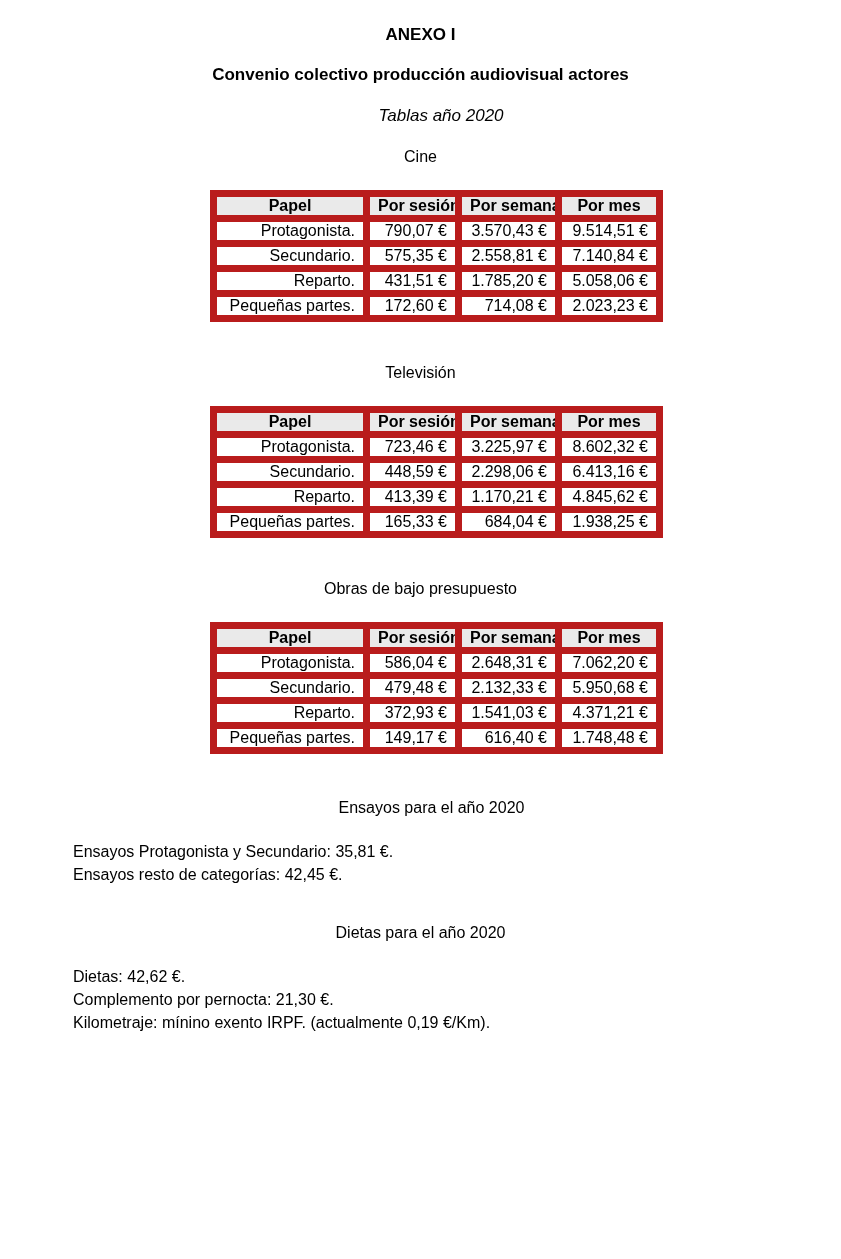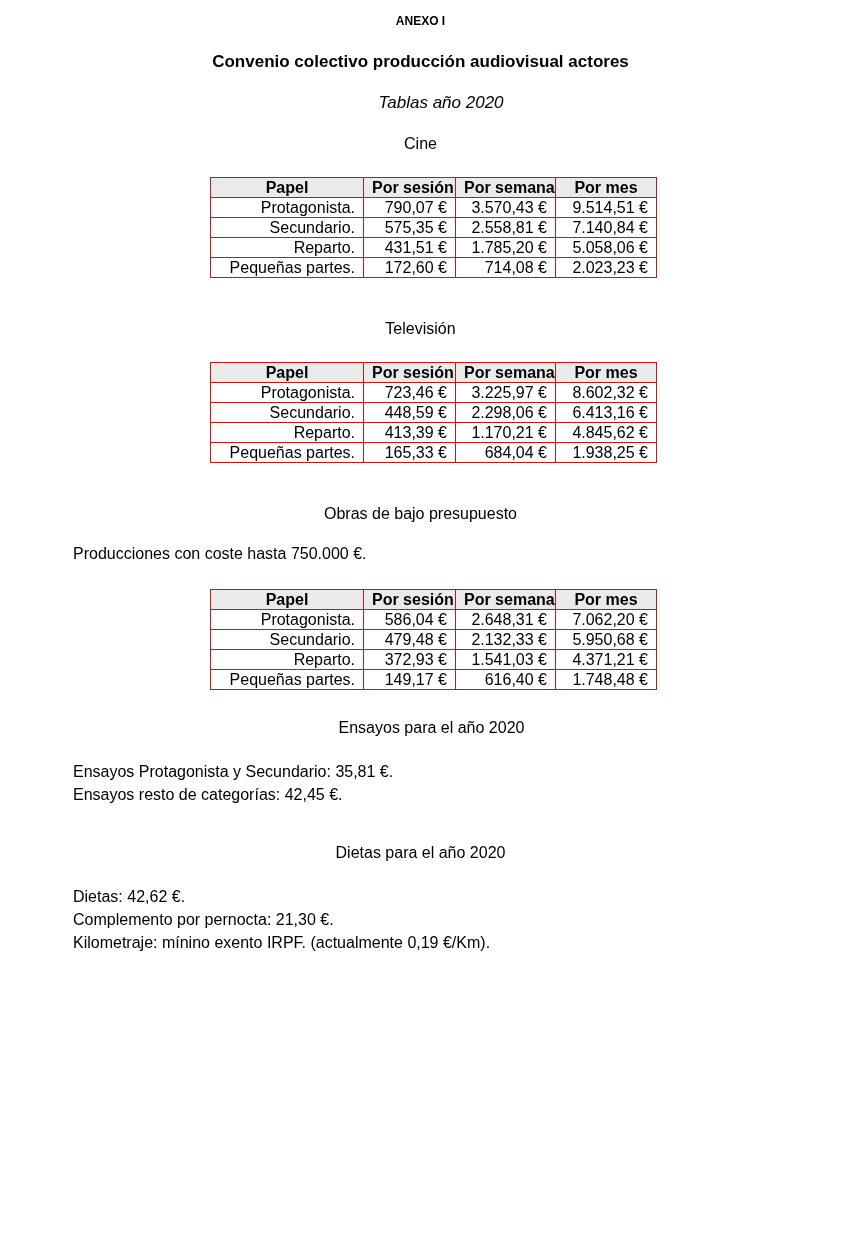--- a/index.html
+++ b/index.html
@@ -13,40 +13,40 @@
     font-size: 16px;
     overflow: hidden;
   }
   .doc { width: 841px; padding-top: 12px; }
 
   .center  { text-align: center; }
   .bold    { font-weight: bold; }
   .italic  { font-style: italic; padding-left: 41px; }
   .heading { line-height: 19px; }
 
-  .doc-title     { margin-top: 0;  font-size: 12px; }
+  .doc-title     { margin-top: 13px;  font-size: 17px; }
   .doc-subtitle  { margin-top: 21px; font-size: 17px; }
   .doc-year      { margin-top: 22px; font-size: 17px; }
   .sec-heading-1 { margin-top: 22px; }
   .sec-heading-2 { margin-top: 41px; }
 
   table.rates {
     margin-left: 210px;
     margin-top: 24px;
     width: 446px;
     border-collapse: collapse;
     table-layout: fixed;
     font-size: 16px;
   }
   table.rates col.c-papel  { width: 153px; }
   table.rates col.c-sesion { width: 92px; }
   table.rates col.c-semana { width: 100px; }
   table.rates col.c-mes    { width: 101px; }
   table.rates th, table.rates td {
-    border: 1px solid #b91c1c;
+    border: 7px solid #b91c1c;
     height: 20px;
     padding: 0 8px;
     vertical-align: middle;
     overflow: hidden;
     white-space: nowrap;
   }
   table.rates th {
     background: #eaeaea;
     font-weight: bold;
     text-align: center;
@@ -62,21 +62,21 @@
   .derechos { margin-top: 32px; line-height: 23px; }
   .derechos .l1 {
     margin-left: 40px;
     margin-right: 26px;
     text-indent: 34px;
     text-align: justify;
     text-align-last: justify;
   }
   .derechos .l2 { margin-left: 40px; }
 
-  .ensayos-heading { margin-top: 28px; padding-left: 22px; }
+  .ensayos-heading { margin-top: 44px; padding-left: 22px; }
   .dietas-heading  { margin-top: 37px; }
 </style>
 </head>
 <body>
 
 <div class="doc">
 
   <div class="center bold heading doc-title">ANEXO I</div>
   <div class="center bold heading doc-subtitle">Convenio colectivo producción audiovisual actores</div>
   <div class="center italic heading doc-year">Tablas año 2020</div>
@@ -164,21 +164,20 @@
         <td class="papel">Pequeñas partes.</td>
         <td class="num">165,33 €</td>
         <td class="num">684,04 €</td>
         <td class="num">1.938,25 €</td>
       </tr>
     </tbody>
   </table>
 
   <div class="center heading sec-heading-2">Obras de bajo presupuesto</div>
   <div class="indent-block mt19">
-    <div>Producciones con coste hasta 750.000 €.</div>
   </div>
   <table class="rates mt26">
     <colgroup>
         <col class="c-papel">
         <col class="c-sesion">
         <col class="c-semana">
         <col class="c-mes">
       </colgroup>
     <thead>
       <tr>

